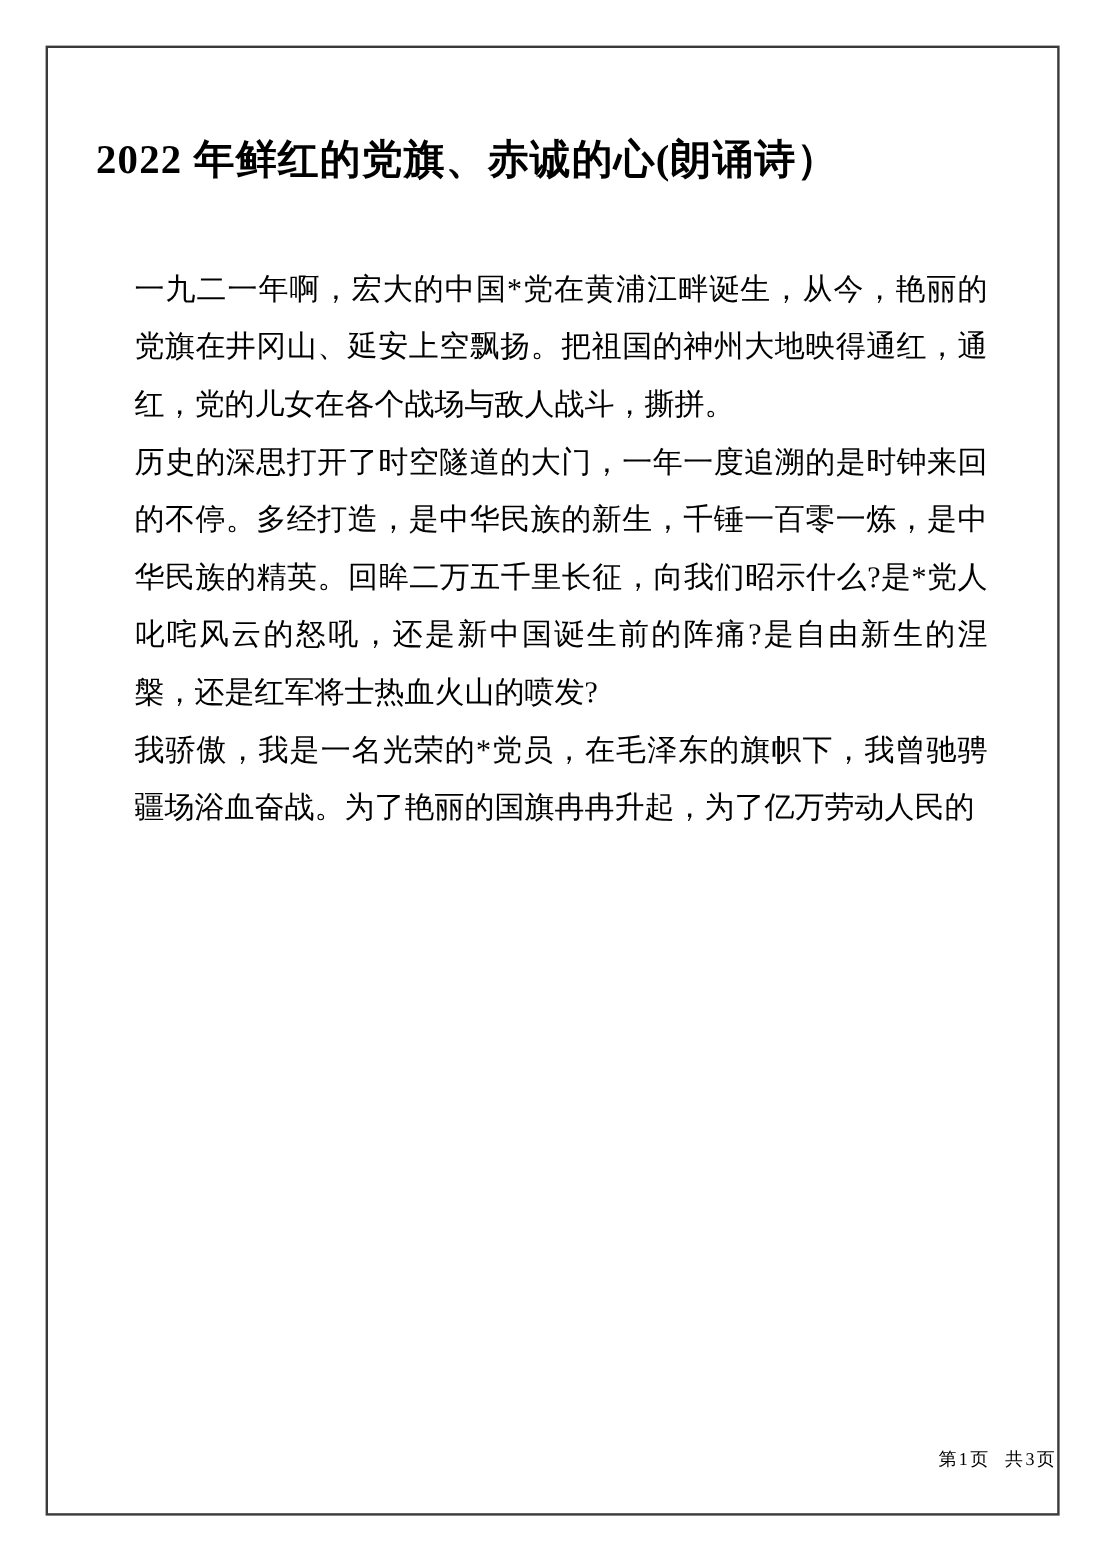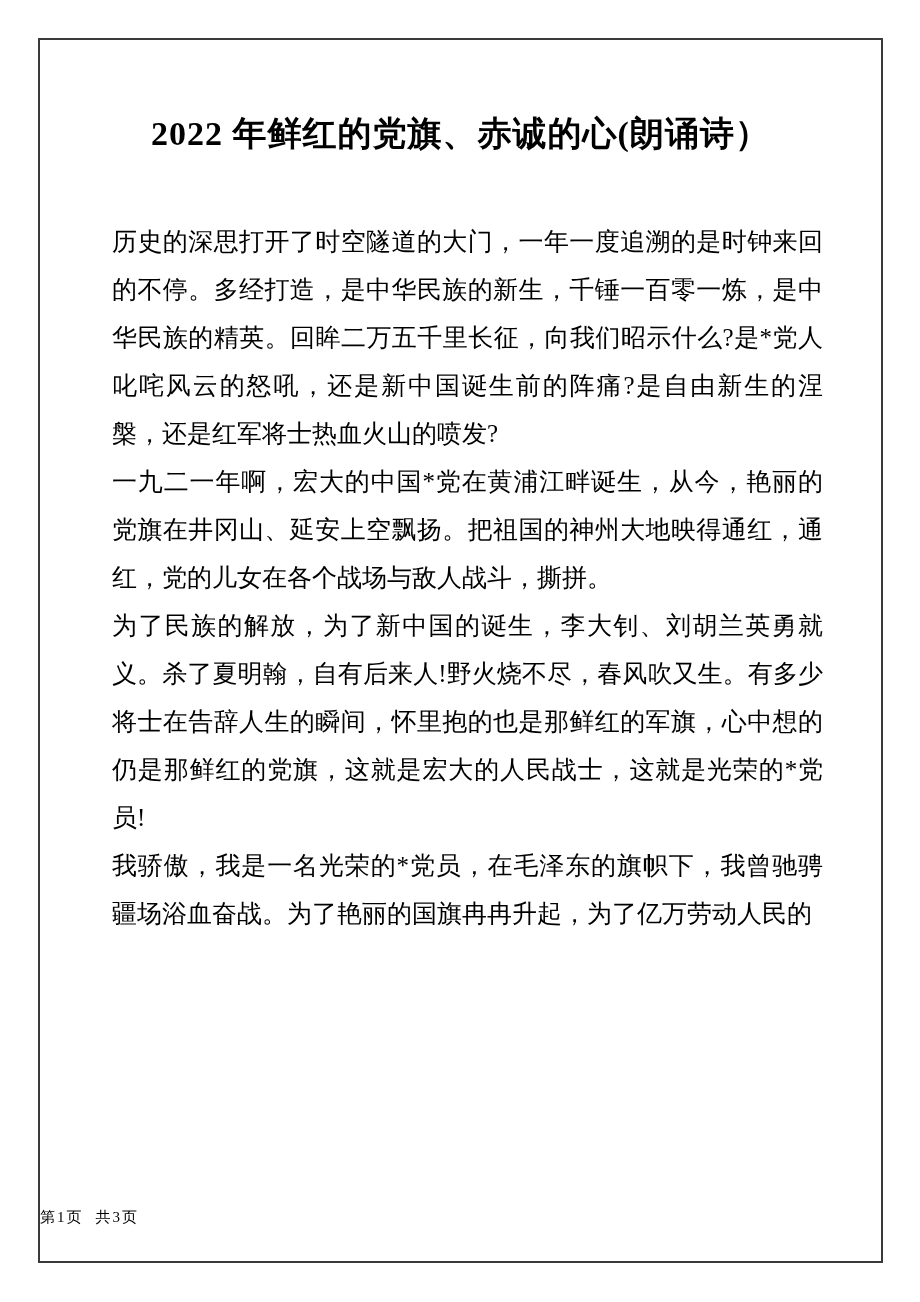--- a/index.html
+++ b/index.html
@@ -19,21 +19,21 @@
     position: absolute;
     left: 38px;
     top: 38px;
     width: 845px;
     height: 1225px;
     border: 2px solid #3a3a3a;
     background: #ffffff;
   }
   .page-title {
     margin: 72px 40px 0 40px;
-    text-align: center;
+    text-align: left;
     font-size: 34px;
     font-weight: bold;
     line-height: 44px;
     letter-spacing: 1px;
     white-space: nowrap;
   }
   .doc-body {
     margin: 62px 58px 0 72px;
     font-size: 25px;
     line-height: 48px;
@@ -42,41 +42,40 @@
   }
   .doc-body p {
     margin: 0;
     padding: 0;
   }
   .page-footer {
     position: absolute;
     left: 0;
     right: 0;
     bottom: 34px;
-    text-align: left;
+    text-align: right;
     font-size: 15px;
     line-height: 20px;
     letter-spacing: 2px;
   }
   .page-footer .footer-sep {
     display: inline-block;
     width: 12px;
   }
 </style>
 </head>
 <body style="background: rgb(255, 255, 255); color: rgb(0, 0, 0);">
 
 <div class="page" style="border-color: rgb(58, 58, 58); background: rgb(255, 255, 255);">
 
   <h1 class="page-title">2022 年鲜红的党旗、赤诚的心(朗诵诗）</h1>
 
   <div class="doc-body">
+    <p>一九二一年啊，宏大的中国*党在黄浦江畔诞生，从今，艳丽的党旗在井冈山、延安上空飘扬。把祖国的神州大地映得通红，通红，党的儿女在各个战场与敌人战斗，撕拼。</p>
     <p>历史的深思打开了时空隧道的大门，一年一度追溯的是时钟来回的不停。多经打造，是中华民族的新生，千锤一百零一炼，是中华民族的精英。回眸二万五千里长征，向我们昭示什么?是*党人叱咤风云的怒吼，还是新中国诞生前的阵痛?是自由新生的涅槃，还是红军将士热血火山的喷发?</p>
-    <p>一九二一年啊，宏大的中国*党在黄浦江畔诞生，从今，艳丽的党旗在井冈山、延安上空飘扬。把祖国的神州大地映得通红，通红，党的儿女在各个战场与敌人战斗，撕拼。</p>
-    <p>为了民族的解放，为了新中国的诞生，李大钊、刘胡兰英勇就义。杀了夏明翰，自有后来人!野火烧不尽，春风吹又生。有多少将士在告辞人生的瞬间，怀里抱的也是那鲜红的军旗，心中想的仍是那鲜红的党旗，这就是宏大的人民战士，这就是光荣的*党员!</p>
     <p>我骄傲，我是一名光荣的*党员，在毛泽东的旗帜下，我曾驰骋疆场浴血奋战。为了艳丽的国旗冉冉升起，为了亿万劳动人民的</p>
   </div>
 
   <div class="page-footer">
     <span>第1页</span><span class="footer-sep"></span><span>共3页</span>
   </div>
 
 </div>
 
 </body></html>

